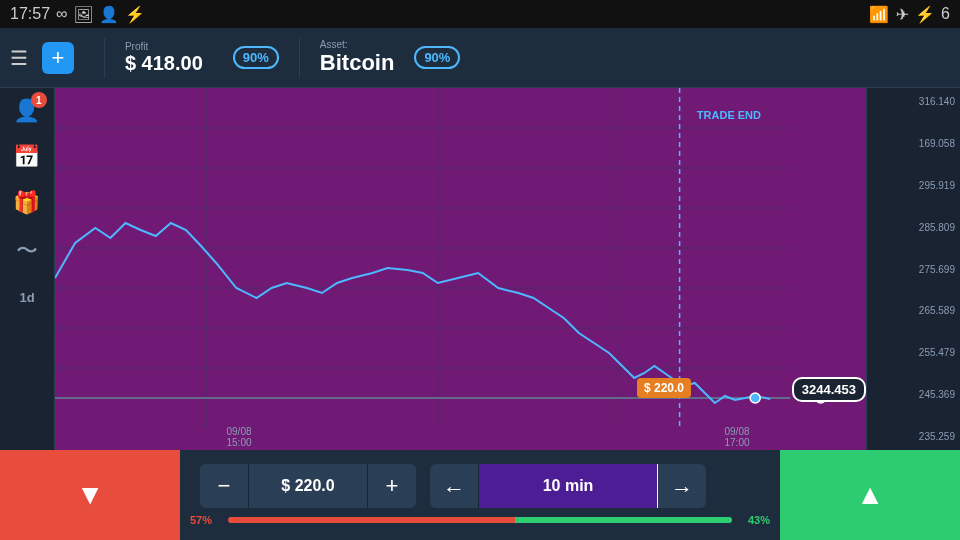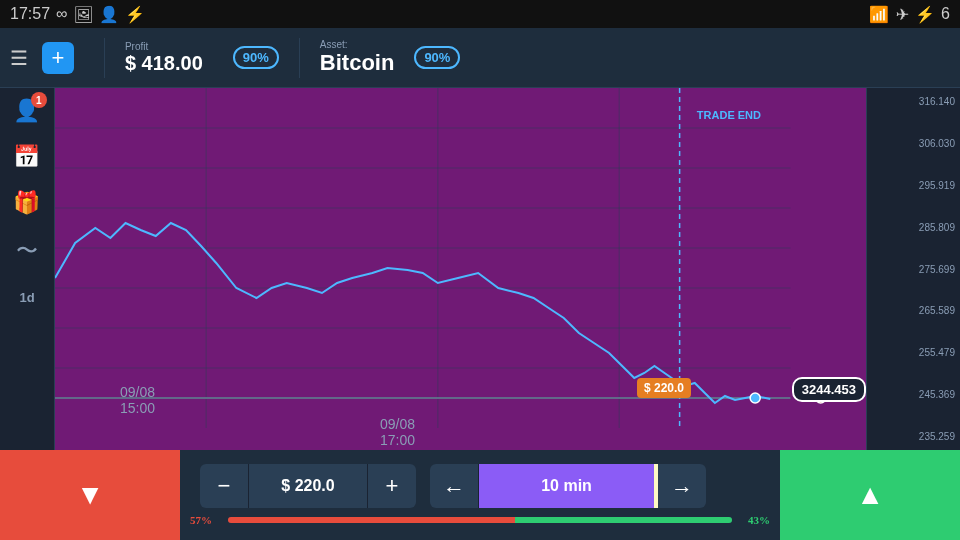--- a/index.html
+++ b/index.html
@@ -209,24 +209,23 @@
     }
 
     
     .time-labels {
       position: absolute;
       bottom: 4px;
       left: 0;
       right: 0;
       display: flex;
       justify-content: space-around;
-      font-size: 14px;
+      font-size: 10px;
       color: #8a9db5;
       padding: 0 10px;
-      flex-direction: column;
     }
 
     
     .bottom-controls {
       display: flex;
       height: 90px;
       background: #1e2d3d;
       align-items: center;
     }
     .sell-btn {
@@ -271,39 +270,38 @@
       font-weight: bold;
       height: 44px;
       width: 120px;
       display: flex;
       align-items: center;
       justify-content: center;
       border-left: 1px solid #1a2332;
       border-right: 1px solid #1a2332;
     }
     .time-display {
-      background: #8b5cf6;
+      background: #4c1d95;
       color: #fff;
       font-size: 16px;
       font-weight: bold;
       height: 44px;
       width: 180px;
       display: flex;
       align-items: center;
       justify-content: center;
       border-left: 1px solid #1a2332;
-      border-right: 4px solid #fef9c3;
+      border-right: 1px solid #fef9c3;
     }
     .progress-row {
       display: flex;
       align-items: center;
       width: 100%;
       margin-top: 6px;
       gap: 8px;
-      font-family: Liberation Serif, serif;
     }
     .pct-label-red {
       color: #e74c3c;
       font-size: 11px;
       font-weight: bold;
       min-width: 30px;
     }
     .pct-label-green {
       color: #2ecc71;
       font-size: 11px;
@@ -502,21 +500,21 @@
     <div class="current-price-tag" style="right:0; bottom:48px;border-radius:10px;">3244.453</div>
 
     <div class="time-labels" style="bottom:2px; left:55px;">
       <span>09/08<br>15:00</span>
       <span style="margin-left:260px;">09/08<br>17:00</span>
     </div>
   </div>
 
   <div class="price-scale">
     <span>316.140</span>
-    <span>306.030</span>
+    <span>169.058</span>
     <span>295.919</span>
     <span>285.809</span>
     <span>275.699</span>
     <span>265.589</span>
     <span>255.479</span>
     <span>245.369</span>
     <span>235.259</span>
   </div>
 </div>
 

